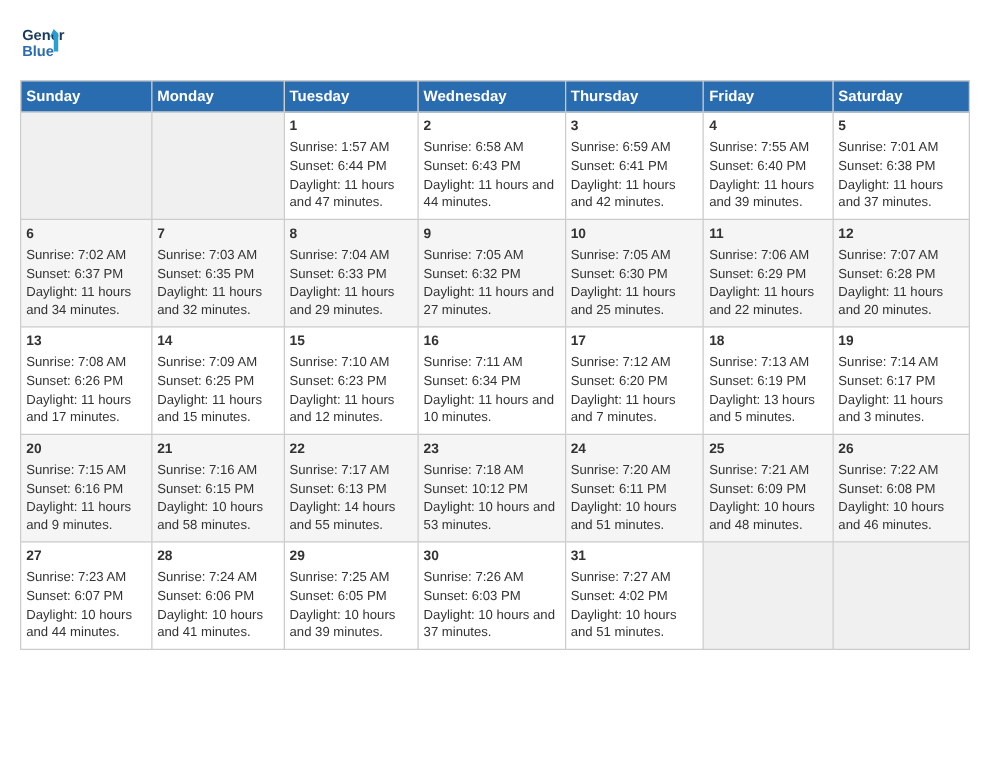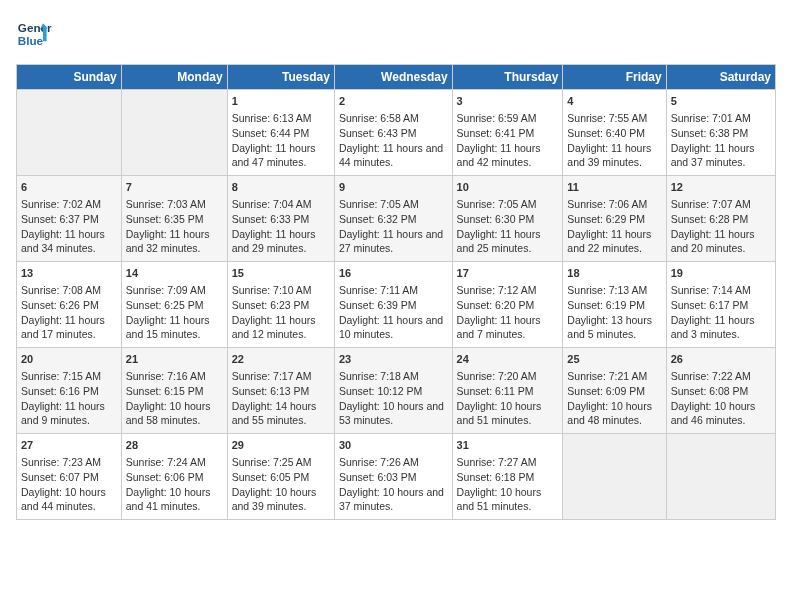--- a/index.html
+++ b/index.html
@@ -47,21 +47,21 @@
       width: 100%;
       border-collapse: collapse;
       font-size: 11px;
     }
     thead tr {
       background: #2a6cb0;
       color: #fff;
     }
     thead th {
       padding: 5px 4px;
-      text-align: right;
+      text-align: left;
       font-size: 12px;
       font-weight: bold;
       border: 1px solid #ccc;
     }
     tbody tr {
       vertical-align: top;
     }
     tbody td {
       border: 1px solid #ccc;
       padding: 4px 4px;
@@ -114,56 +114,56 @@
         <th>Wednesday</th>
         <th>Thursday</th>
         <th>Friday</th>
         <th>Saturday</th>
       </tr>
   </thead>
   <tbody id="calendar-body">
       <tr>
         <td class="empty-cell"></td>
         <td class="empty-cell"></td>
-        <td><span class="day-num">1</span><span>Sunrise: 6:13 AM</span><br><span>Sunset: 6:44 PM</span><br><span>Daylight: 11 hours and 47 minutes.</span></td>
+        <td><span class="day-num">1</span><span>Sunrise: 1:57 AM</span><br><span>Sunset: 6:44 PM</span><br><span>Daylight: 11 hours and 47 minutes.</span></td>
         <td><span class="day-num">2</span><span>Sunrise: 6:58 AM</span><br><span>Sunset: 6:43 PM</span><br><span>Daylight: 11 hours and 44 minutes.</span></td>
         <td><span class="day-num">3</span><span>Sunrise: 6:59 AM</span><br><span>Sunset: 6:41 PM</span><br><span>Daylight: 11 hours and 42 minutes.</span></td>
         <td><span class="day-num">4</span><span>Sunrise: 7:55 AM</span><br><span>Sunset: 6:40 PM</span><br><span>Daylight: 11 hours and 39 minutes.</span></td>
         <td><span class="day-num">5</span><span>Sunrise: 7:01 AM</span><br><span>Sunset: 6:38 PM</span><br><span>Daylight: 11 hours and 37 minutes.</span></td>
       </tr>
       <tr>
         <td><span class="day-num">6</span><span>Sunrise: 7:02 AM</span><br><span>Sunset: 6:37 PM</span><br><span>Daylight: 11 hours and 34 minutes.</span></td>
         <td><span class="day-num">7</span><span>Sunrise: 7:03 AM</span><br><span>Sunset: 6:35 PM</span><br><span>Daylight: 11 hours and 32 minutes.</span></td>
         <td><span class="day-num">8</span><span>Sunrise: 7:04 AM</span><br><span>Sunset: 6:33 PM</span><br><span>Daylight: 11 hours and 29 minutes.</span></td>
         <td><span class="day-num">9</span><span>Sunrise: 7:05 AM</span><br><span>Sunset: 6:32 PM</span><br><span>Daylight: 11 hours and 27 minutes.</span></td>
         <td><span class="day-num">10</span><span>Sunrise: 7:05 AM</span><br><span>Sunset: 6:30 PM</span><br><span>Daylight: 11 hours and 25 minutes.</span></td>
         <td><span class="day-num">11</span><span>Sunrise: 7:06 AM</span><br><span>Sunset: 6:29 PM</span><br><span>Daylight: 11 hours and 22 minutes.</span></td>
         <td><span class="day-num">12</span><span>Sunrise: 7:07 AM</span><br><span>Sunset: 6:28 PM</span><br><span>Daylight: 11 hours and 20 minutes.</span></td>
       </tr>
       <tr>
         <td><span class="day-num">13</span><span>Sunrise: 7:08 AM</span><br><span>Sunset: 6:26 PM</span><br><span>Daylight: 11 hours and 17 minutes.</span></td>
         <td><span class="day-num">14</span><span>Sunrise: 7:09 AM</span><br><span>Sunset: 6:25 PM</span><br><span>Daylight: 11 hours and 15 minutes.</span></td>
         <td><span class="day-num">15</span><span>Sunrise: 7:10 AM</span><br><span>Sunset: 6:23 PM</span><br><span>Daylight: 11 hours and 12 minutes.</span></td>
-        <td><span class="day-num">16</span><span>Sunrise: 7:11 AM</span><br><span>Sunset: 6:39 PM</span><br><span>Daylight: 11 hours and 10 minutes.</span></td>
+        <td><span class="day-num">16</span><span>Sunrise: 7:11 AM</span><br><span>Sunset: 6:34 PM</span><br><span>Daylight: 11 hours and 10 minutes.</span></td>
         <td><span class="day-num">17</span><span>Sunrise: 7:12 AM</span><br><span>Sunset: 6:20 PM</span><br><span>Daylight: 11 hours and 7 minutes.</span></td>
         <td><span class="day-num">18</span><span>Sunrise: 7:13 AM</span><br><span>Sunset: 6:19 PM</span><br><span>Daylight: 13 hours and 5 minutes.</span></td>
         <td><span class="day-num">19</span><span>Sunrise: 7:14 AM</span><br><span>Sunset: 6:17 PM</span><br><span>Daylight: 11 hours and 3 minutes.</span></td>
       </tr>
       <tr>
         <td><span class="day-num">20</span><span>Sunrise: 7:15 AM</span><br><span>Sunset: 6:16 PM</span><br><span>Daylight: 11 hours and 9 minutes.</span></td>
         <td><span class="day-num">21</span><span>Sunrise: 7:16 AM</span><br><span>Sunset: 6:15 PM</span><br><span>Daylight: 10 hours and 58 minutes.</span></td>
         <td><span class="day-num">22</span><span>Sunrise: 7:17 AM</span><br><span>Sunset: 6:13 PM</span><br><span>Daylight: 14 hours and 55 minutes.</span></td>
         <td><span class="day-num">23</span><span>Sunrise: 7:18 AM</span><br><span>Sunset: 10:12 PM</span><br><span>Daylight: 10 hours and 53 minutes.</span></td>
         <td><span class="day-num">24</span><span>Sunrise: 7:20 AM</span><br><span>Sunset: 6:11 PM</span><br><span>Daylight: 10 hours and 51 minutes.</span></td>
         <td><span class="day-num">25</span><span>Sunrise: 7:21 AM</span><br><span>Sunset: 6:09 PM</span><br><span>Daylight: 10 hours and 48 minutes.</span></td>
         <td><span class="day-num">26</span><span>Sunrise: 7:22 AM</span><br><span>Sunset: 6:08 PM</span><br><span>Daylight: 10 hours and 46 minutes.</span></td>
       </tr>
       <tr>
         <td><span class="day-num">27</span><span>Sunrise: 7:23 AM</span><br><span>Sunset: 6:07 PM</span><br><span>Daylight: 10 hours and 44 minutes.</span></td>
         <td><span class="day-num">28</span><span>Sunrise: 7:24 AM</span><br><span>Sunset: 6:06 PM</span><br><span>Daylight: 10 hours and 41 minutes.</span></td>
         <td><span class="day-num">29</span><span>Sunrise: 7:25 AM</span><br><span>Sunset: 6:05 PM</span><br><span>Daylight: 10 hours and 39 minutes.</span></td>
         <td><span class="day-num">30</span><span>Sunrise: 7:26 AM</span><br><span>Sunset: 6:03 PM</span><br><span>Daylight: 10 hours and 37 minutes.</span></td>
-        <td><span class="day-num">31</span><span>Sunrise: 7:27 AM</span><br><span>Sunset: 6:18 PM</span><br><span>Daylight: 10 hours and 51 minutes.</span></td>
+        <td><span class="day-num">31</span><span>Sunrise: 7:27 AM</span><br><span>Sunset: 4:02 PM</span><br><span>Daylight: 10 hours and 51 minutes.</span></td>
         <td class="empty-cell"></td>
         <td class="empty-cell"></td>
       </tr>
     </tbody>
 </table>
 
 </body></html>

